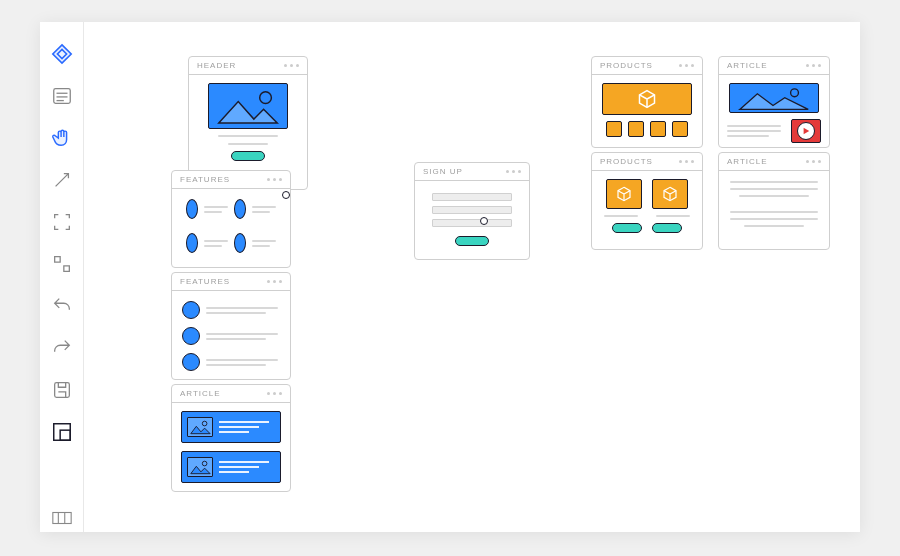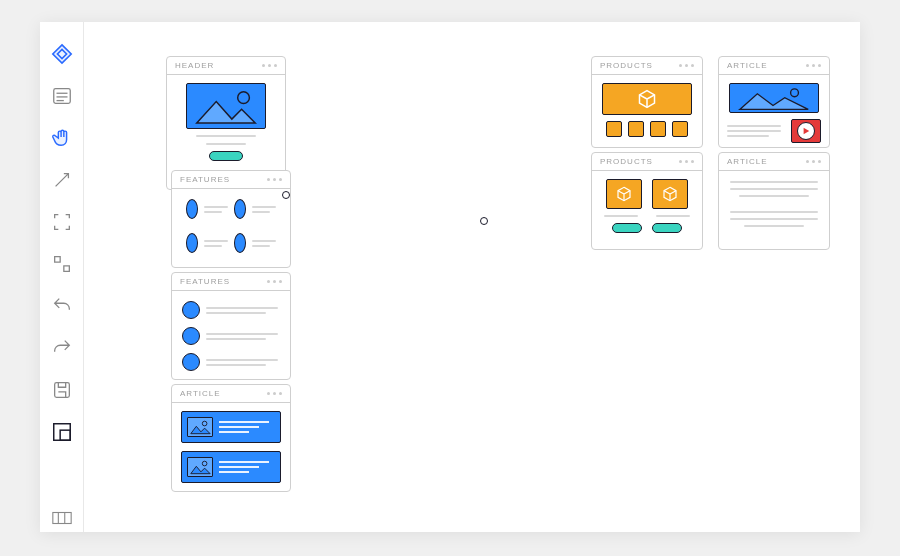--- a/index.html
+++ b/index.html
@@ -221,21 +221,21 @@
     <svg class="conn-svg">
       <defs>
         <marker id="arrow" markerWidth="8" markerHeight="8" refX="7" refY="3" orient="auto">
           <path d="M0,0 L8,3 L0,6 Z" fill="#1b1b2b"></path>
         </marker>
       </defs>
       <line x1="201" y1="173" x2="329" y2="185" stroke="#1b1b2b" stroke-width="1.4" marker-end="url(#arrow)"></line>
       <line x1="399" y1="198" x2="505" y2="167" stroke="#1b1b2b" stroke-width="1.4" marker-end="url(#arrow)"></line>
     </svg>
 
-    <div class="block" style="left:82px; top:34px; width:120px; height:134px;">
+    <div class="block" style="left:104px; top:34px; width:120px; height:134px;">
       <div class="block-header">
         <span class="block-title">HEADER</span>
         <span class="dots">
             <span></span>
             <span></span>
             <span></span>
           </span>
       </div>
       <div class="block-body">
         <div class="image-ph" style="width:80px;height:46px;">
@@ -354,20 +354,36 @@
           </div>
           <div class="card-lines">
               <div class="l" style="width:50px;"></div>
               <div class="l" style="width:40px;"></div>
               <div class="l" style="width:30px;"></div>
             </div>
         </div>
       </div>
     </div>
 
+    <div class="block" style="left:330px; top:140px; width:116px; height:98px;">
+      <div class="block-header">
+        <span class="block-title">SIGN UP</span>
+        <span class="dots">
+            <span></span>
+            <span></span>
+            <span></span>
+          </span>
+      </div>
+      <div class="block-body" style="gap:5px; padding-top:12px;">
+        <div class="field"></div>
+        <div class="field"></div>
+        <div class="field"></div>
+        <div class="pill" style="width:34px; margin-top:4px;"></div>
+      </div>
+    </div>
     <div class="linknode" style="left:396px; top:195px;"></div>
 
     <div class="block" style="left:507px; top:34px; width:112px; height:92px;">
       <div class="block-header">
         <span class="block-title">PRODUCTS</span>
         <span class="dots">
             <span></span>
             <span></span>
             <span></span>
           </span>

